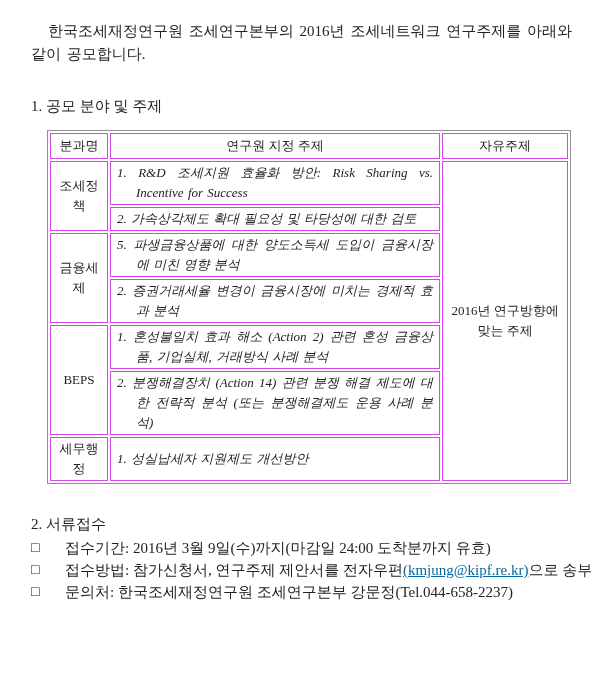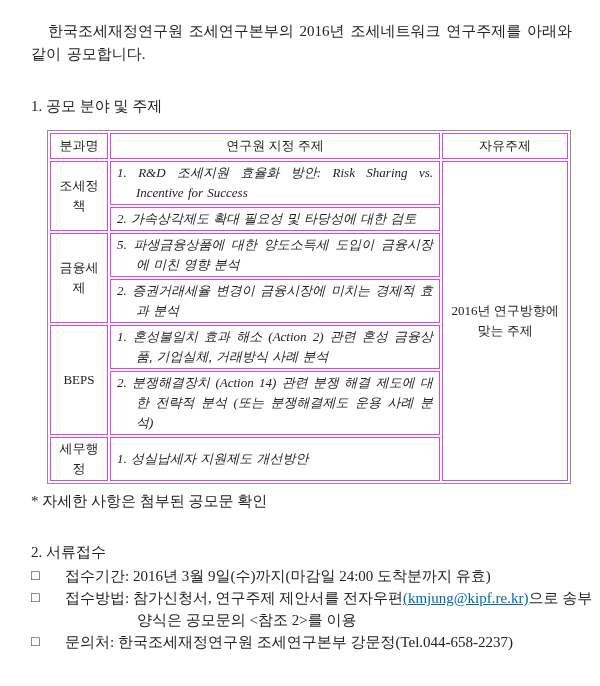--- a/index.html
+++ b/index.html
@@ -177,33 +177,31 @@
       </tr>
       <tr>
         <td class="cat">세무행정</td>
         <td class="topic">
           <div class="hang">1. 성실납세자 지원제도 개선방안</div>
         </td>
       </tr>
     </tbody>
   </table>
 
-  <p class="footnote">* 자세한 사항은 첨부된 공모문 확인</p>
 
   <h2 class="sec-heading s2">2. 서류접수</h2>
   <div class="bullets">
     <div class="bullet-item">
       <span class="bullet-glyph">□</span>
       <div class="bullet-text">접수기간: 2016년 3월 9일(수)까지(마감일 24:00 도착분까지 유효)</div>
     </div>
     <div class="bullet-item">
       <span class="bullet-glyph">□</span>
       <div class="bullet-text nowrap">
         <div class="first-line"><span>접수방법: 참가신청서, 연구주제 제안서를 전자우편</span><a class="email">(kmjung@kipf.re.kr)</a><span>으로 송부</span></div>
-        <div class="cont-line">양식은 공모문의 &lt;참조 2&gt;를 이용</div>
       </div>
     </div>
     <div class="bullet-item">
       <span class="bullet-glyph">□</span>
       <div class="bullet-text">문의처: 한국조세재정연구원 조세연구본부 강문정(Tel.044-658-2237)</div>
     </div>
   </div>
 
 </div>
 

